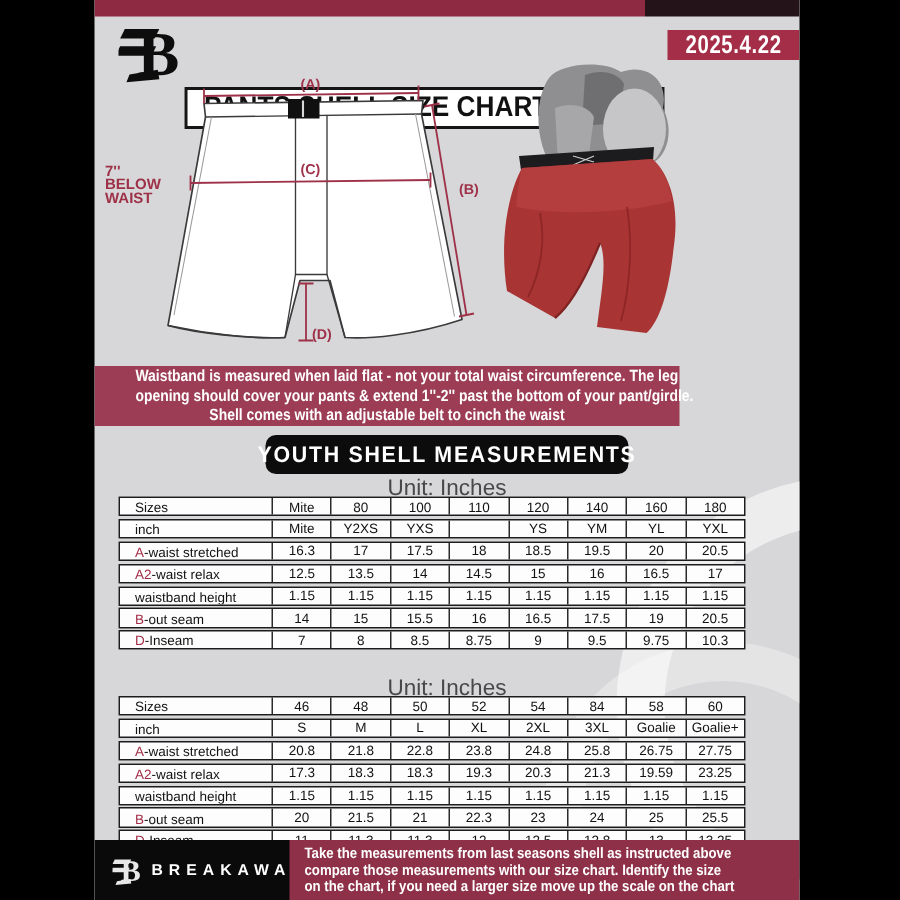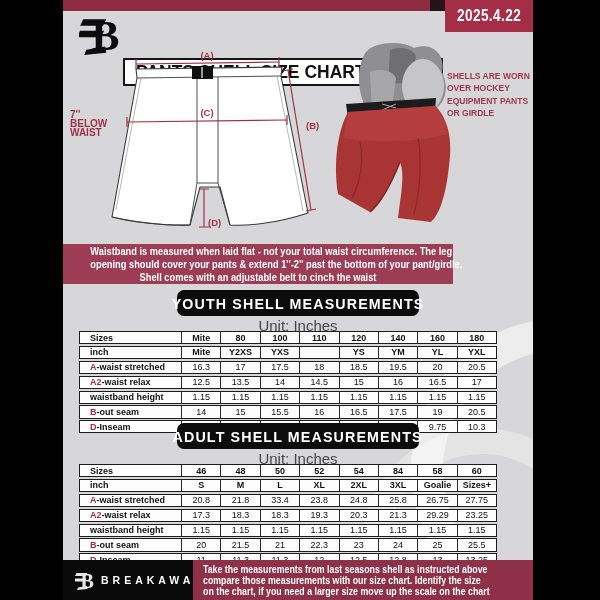--- a/index.html
+++ b/index.html
@@ -13,22 +13,22 @@
   .wm2{left:298px;top:428px;width:190px;height:190px;border:26px solid rgba(255,255,255,0.32);}
   
   .strip-maroon{left:0;top:0;width:367px;height:11px;background:#8e2b42;}
   .strip-dark{left:367px;top:0;width:103px;height:11px;background:#241419;}
   
   .logo-top{left:16px;top:11px;width:44px;height:46px;}
   .titlebox{left:60px;top:12px;width:320px;height:28px;background:#fff;border:2px solid #151515;
             box-sizing:border-box;display:flex;align-items:center;margin-top:46px;}
   .titlebox span{font-size:19px;font-weight:700;color:#111;white-space:nowrap;
                  transform:scaleX(0.92);transform-origin:left center;padding-left:12px;}
-  .datebox{left:382px;top:0;width:88px;height:32px;background:#a42d47;display:flex;
-           align-items:center;justify-content:center;}
+  .datebox{left:382px;top:20px;width:88px;height:20px;background:#a42d47;display:flex;
+           align-items:flex-end;justify-content:center;}
   .datebox span{font-size:17px;font-weight:700;color:#fff;white-space:nowrap;
                 transform:scaleX(0.8);letter-spacing:0.5px;}
   
   .diagram-svg{left:22px;top:50px;}
   .photo-svg{left:267px;top:42px;}
   .below-waist{left:7px;top:110px;width:48px;color:#9e3048;
                font-size:10px;font-weight:700;line-height:9px;}
   .photo-note{left:384px;top:70px;width:90px;color:#9d3750;font-size:8.5px;font-weight:700;
               line-height:12.3px;}
   
@@ -45,23 +45,23 @@
   .unit{left:0;width:470px;text-align:center;color:#48484a;font-size:15px;}
   .unit-youth{top:317px;} .unit-adult{top:450px;}
   
   .mtable{left:16px;width:418px;}
   .t-youth{top:331px;} .t-adult{top:464px;}
   .trow{display:flex;height:11.2px;margin-bottom:1.7px;border:1.4px solid #1c1c1c;
         box-sizing:content-box;background:#fdfdfd;}
   .tcell{display:flex;align-items:center;justify-content:center;font-size:9px;color:#121212;
          overflow:hidden;}
   .tlabel{width:101px;justify-content:flex-start;padding-left:10px;box-sizing:border-box;
-          font-weight:700;}
+          font-weight:400;align-items:flex-end;}
   .tval{flex:1;border-left:1px solid #2a2a2a;}
-  .thead .tval{font-weight:700;}
+  .thead .tval{font-weight:400;}
   .pfx{color:#a32e48;}
   
   .footer-band{left:0;top:560px;width:470px;height:40px;background:#0a0a0a;display:flex;
                align-items:center;}
   .footer-logo{margin-left:12px;display:flex;align-items:center;}
   .wordmark{color:#fff;font-size:10.5px;font-weight:700;letter-spacing:4px;margin-left:6px;
             white-space:nowrap;}
   .footer-box{position:absolute;left:130px;top:0;width:340px;height:40px;background:#8e3048;
               box-sizing:border-box;padding:3.5px 0 0 10px;}
   .footer-box div{white-space:nowrap;color:#fff;font-size:10px;font-weight:700;line-height:11.3px;
@@ -134,26 +134,20 @@
       <path d="M40,30 C50,26 62,28 66,36 L62,66 L42,68 Z" fill="#a7a7a9"></path>
 
       <path d="M16,62 L106,56 L105,70 L18,76 Z" fill="#1c1c1e"></path>
       <path d="M52,62 L66,66 M52,68 L66,62" stroke="#cfcfcf" stroke-width="0.8"></path>
 
       <path d="M18,70 L105,64 C118,76 123,98 119,124 C116,152 110,172 101,180 L68,176 C71,152 75,132 70,120 C61,142 50,162 40,170 L8,152 C3,120 8,88 18,70 Z" fill="#a83434"></path>
       <path d="M18,70 L105,64 C112,70 116,80 118,92 C90,100 45,102 14,96 C15,86 16,77 18,70 Z" fill="#b74040" opacity="0.8"></path>
       <path d="M70,120 C61,142 50,162 40,170" stroke="#7e2222" stroke-width="1.5" fill="none"></path>
       <path d="M30,100 C34,120 30,140 22,156 M88,96 C92,120 90,150 84,172" stroke="#8f2626" stroke-width="1.2" fill="none"></path>
     </svg>
-    <div class="layer photo-note">
-        <div>SHELLS ARE WORN</div>
-        <div>OVER HOCKEY</div>
-        <div>EQUIPMENT PANTS</div>
-        <div>OR GIRDLE</div>
-      </div>
 
     <div class="layer banner">
       <div class="banner-inner">
           <div>Waistband is measured when laid flat - not your total waist circumference. The leg</div>
           <div>opening should cover your pants &amp; extend 1''-2'' past the bottom of your pant/girdle.</div>
           <div>Shell comes with an adjustable belt to cinch the waist</div>
         </div>
     </div>
 
     <div class="layer secbanner sb-youth">
@@ -251,23 +245,20 @@
           <div class="tcell tval">8</div>
           <div class="tcell tval">8.5</div>
           <div class="tcell tval">8.75</div>
           <div class="tcell tval">9</div>
           <div class="tcell tval">9.5</div>
           <div class="tcell tval">9.75</div>
           <div class="tcell tval">10.3</div>
         </div>
       </div>
 
-    <div class="layer secbanner sb-adult">
-      <span>ADULT SHELL MEASUREMENTS</span>
-    </div>
     <div class="layer unit unit-adult">Unit: Inches</div>
     <div class="layer mtable t-adult">
         <div class="trow thead">
           <div class="tcell tlabel">
             <span>Sizes</span>
           </div>
           <div class="tcell tval">46</div>
           <div class="tcell tval">48</div>
           <div class="tcell tval">50</div>
           <div class="tcell tval">52</div>
@@ -280,48 +271,48 @@
           <div class="tcell tlabel">
             <span>inch</span>
           </div>
           <div class="tcell tval">S</div>
           <div class="tcell tval">M</div>
           <div class="tcell tval">L</div>
           <div class="tcell tval">XL</div>
           <div class="tcell tval">2XL</div>
           <div class="tcell tval">3XL</div>
           <div class="tcell tval">Goalie</div>
-          <div class="tcell tval">Sizes+</div>
+          <div class="tcell tval">Goalie+</div>
         </div>
         <div class="trow">
           <div class="tcell tlabel">
             <span class="pfx">A</span>
             <span>-waist stretched</span>
           </div>
           <div class="tcell tval">20.8</div>
           <div class="tcell tval">21.8</div>
-          <div class="tcell tval">33.4</div>
+          <div class="tcell tval">22.8</div>
           <div class="tcell tval">23.8</div>
           <div class="tcell tval">24.8</div>
           <div class="tcell tval">25.8</div>
           <div class="tcell tval">26.75</div>
           <div class="tcell tval">27.75</div>
         </div>
         <div class="trow">
           <div class="tcell tlabel">
             <span class="pfx">A2</span>
             <span>-waist relax</span>
           </div>
           <div class="tcell tval">17.3</div>
           <div class="tcell tval">18.3</div>
           <div class="tcell tval">18.3</div>
           <div class="tcell tval">19.3</div>
           <div class="tcell tval">20.3</div>
           <div class="tcell tval">21.3</div>
-          <div class="tcell tval">29.29</div>
+          <div class="tcell tval">19.59</div>
           <div class="tcell tval">23.25</div>
         </div>
         <div class="trow">
           <div class="tcell tlabel">
             <span>waistband height</span>
           </div>
           <div class="tcell tval">1.15</div>
           <div class="tcell tval">1.15</div>
           <div class="tcell tval">1.15</div>
           <div class="tcell tval">1.15</div>

